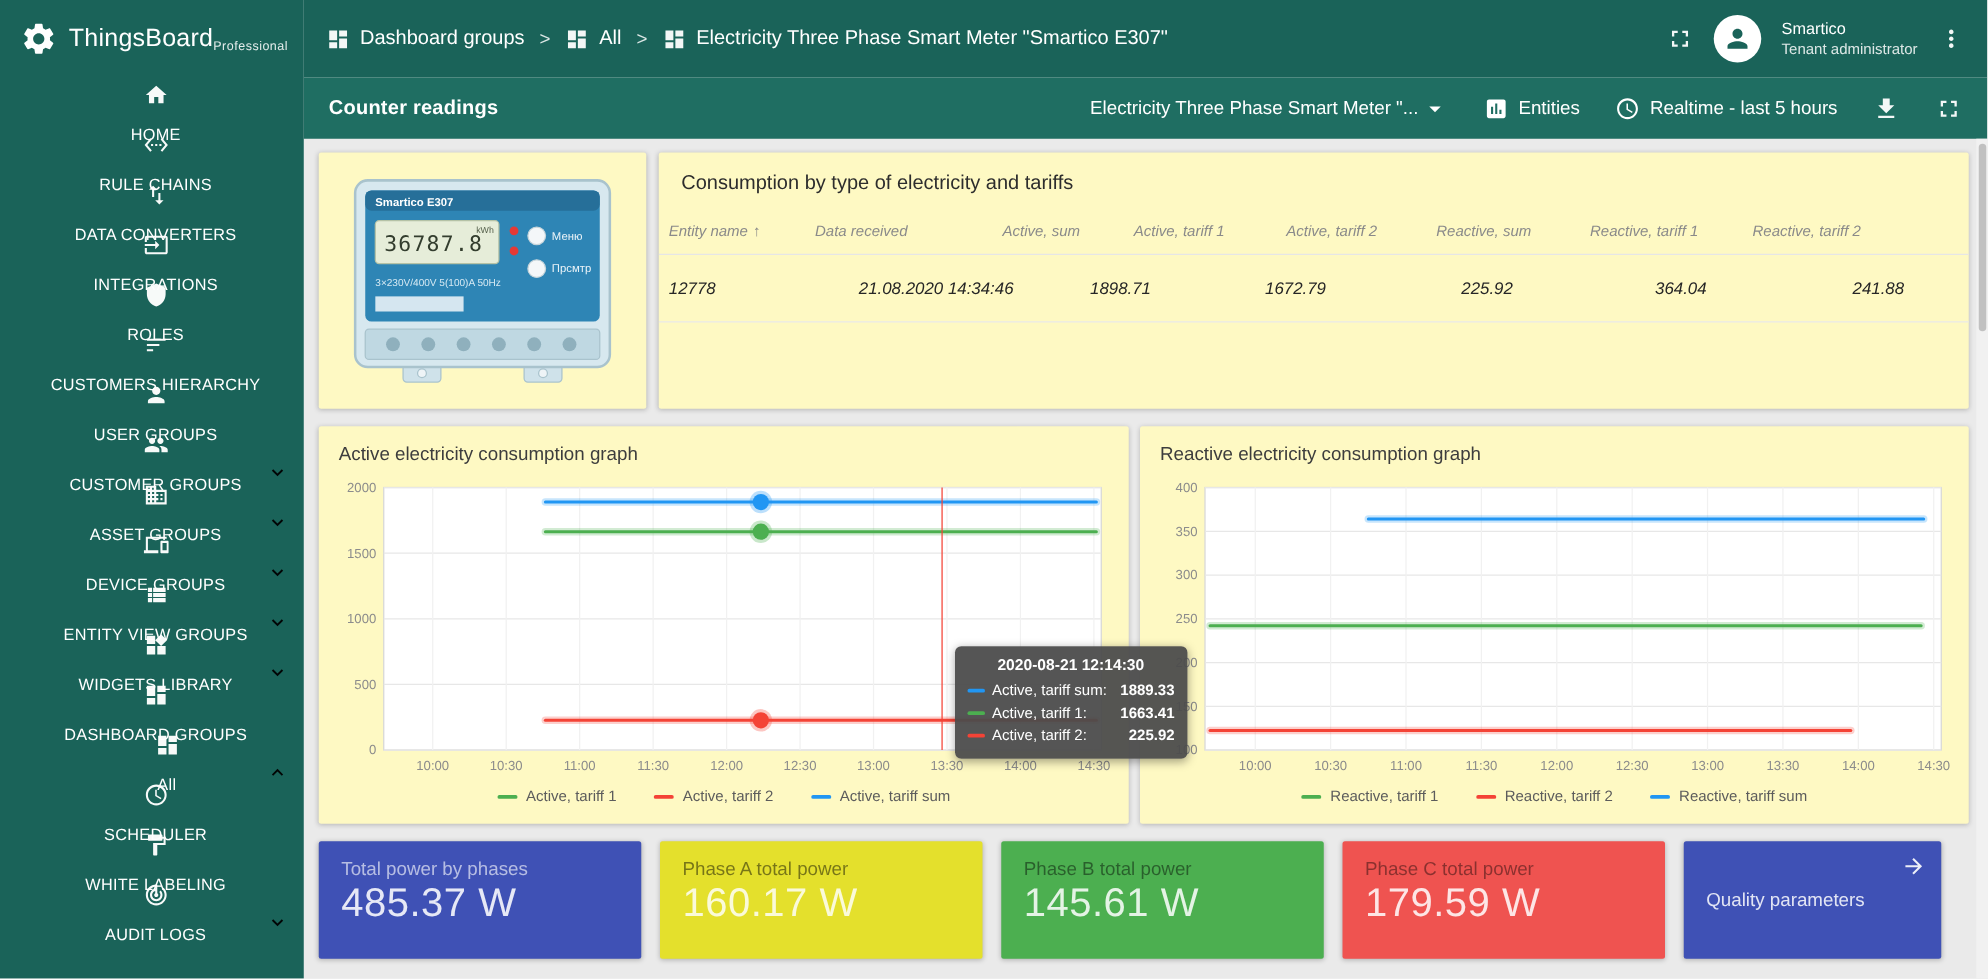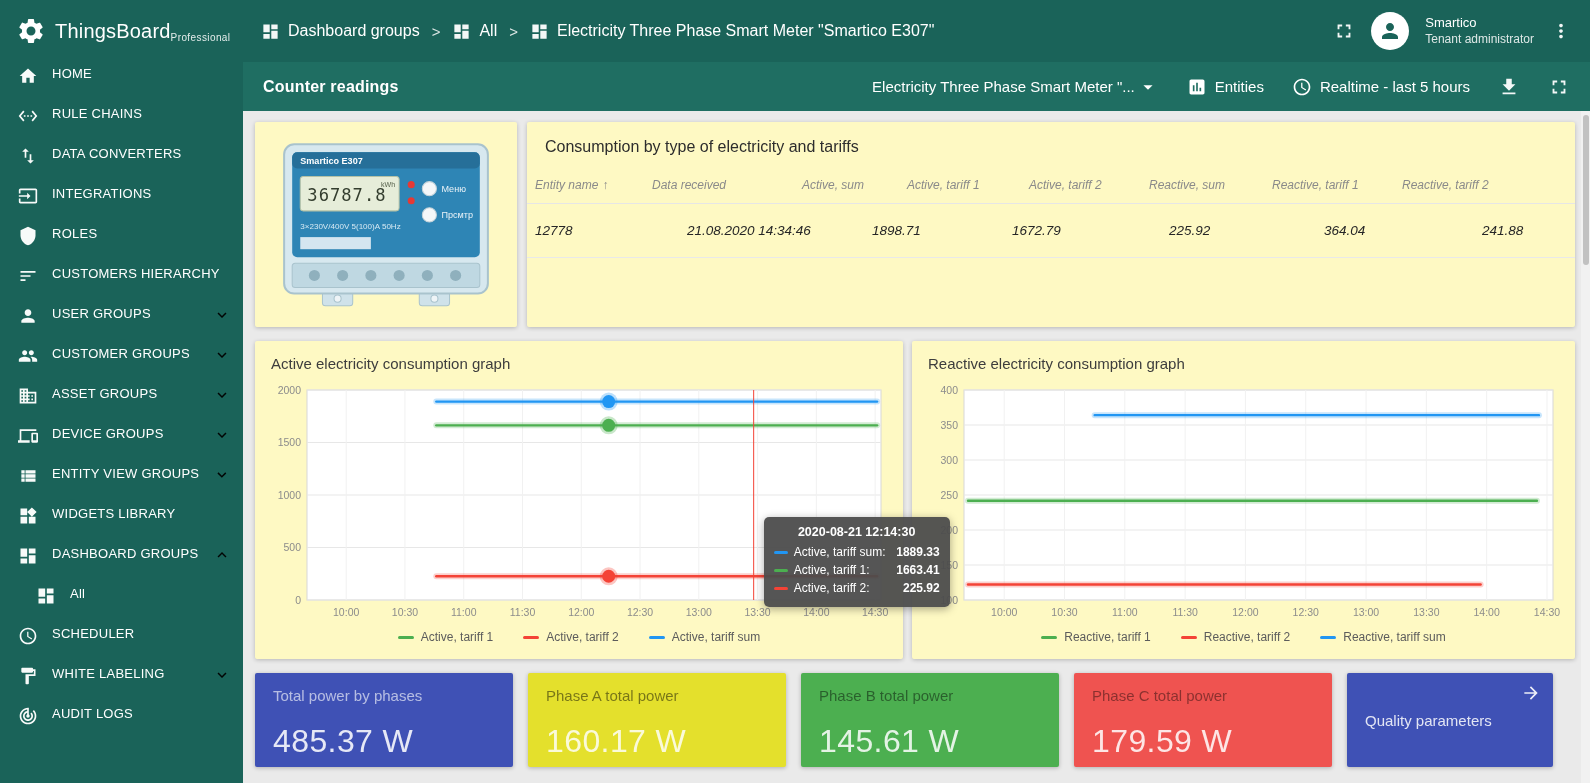--- a/index.html
+++ b/index.html
@@ -14,21 +14,21 @@
   .ic svg, .icon-btn svg { width:100%; height:100%; fill:currentColor; }
 
   
   .sidebar { position:absolute; left:0; top:0; width:243px; height:100%; background:var(--primary); color:#fff; z-index:4; }
   .logo { display:flex; align-items:center; gap:9px; height:62px; padding-left:16px; }
   .logo-gear { width:30px; height:30px; color:#fff; }
   .logo-text { display:flex; flex-direction:row; }
   .logo-name { font-size:20px; font-weight:500; letter-spacing:.2px; }
   .logo-edition { font-size:10px; opacity:.88; align-self:flex-end; margin-top:-1px; letter-spacing:.4px; }
   .menu { margin-top:4px; }
-  .side-item { display:flex; align-items:flex-start; height:40px; padding:0 12px 0 18px; gap:14px; color:#fff; }
+  .side-item { display:flex; align-items:center; height:40px; padding:0 12px 0 18px; gap:14px; color:#fff;flex-direction:column; }
   .side-item.sub { padding-left:36px; }
   .side-ic { width:20px; height:20px; flex:none; opacity:.97; }
   .side-label { font-size:13px; font-weight:500; letter-spacing:.25px; white-space:nowrap; }
   .chev { width:18px; height:18px; margin-left:auto; opacity:.95; }
   .chev.up svg { transform:rotate(180deg); }
 
   
   .topbar { position:absolute; left:243px; top:0; right:0; height:62px; background:var(--primary);
     color:#fff; display:flex; align-items:center; padding:0 18px; z-index:3; }
   .breadcrumb { display:flex; align-items:center; gap:10px; }
@@ -90,21 +90,21 @@
   .tt-row { display:flex; align-items:center; gap:6px; font-size:12px; margin:4px 0; }
   .tt-mark { width:14px; height:3px; border-radius:2px; flex:none; }
   .tt-label { flex:1; white-space:nowrap; }
   .tt-value { font-weight:bold; }
 
   
   .stat-cards { position:absolute; left:12px; top:562px; height:94px; display:flex; gap:15px; }
   .stat-card { flex:none; width:258px; height:94px; border-radius:2px; padding:14px 18px; position:relative; box-shadow:0 1px 4px rgba(0,0,0,.25); }
   .stat-card:last-child { width:206px; display:flex; align-items:center; }
   .stat-label { font-size:15px; }
-  .stat-value { font-size:32px; font-weight:300; margin-top:19px; letter-spacing:.4px; }
+  .stat-value { font-size:32px; font-weight:300; margin-top:0; letter-spacing:.4px; }
   .stat-card .arrow { position:absolute; top:10px; right:12px; width:20px; height:20px; color:rgba(255,255,255,.9); }
 
   
   .vscroll { position:absolute; right:0; top:111px; bottom:0; width:9px; background:#f1f1f1; z-index:5; }
   .vscroll .thumb { position:absolute; top:4px; left:1.5px; width:6px; height:150px; background:#c1c1c1; border-radius:3px; }
 </style>
 </head>
 <body>
 
 <div class="app" data-interactable="false" style="--primary: #1a6359; --secondary: #1f6e62;">

